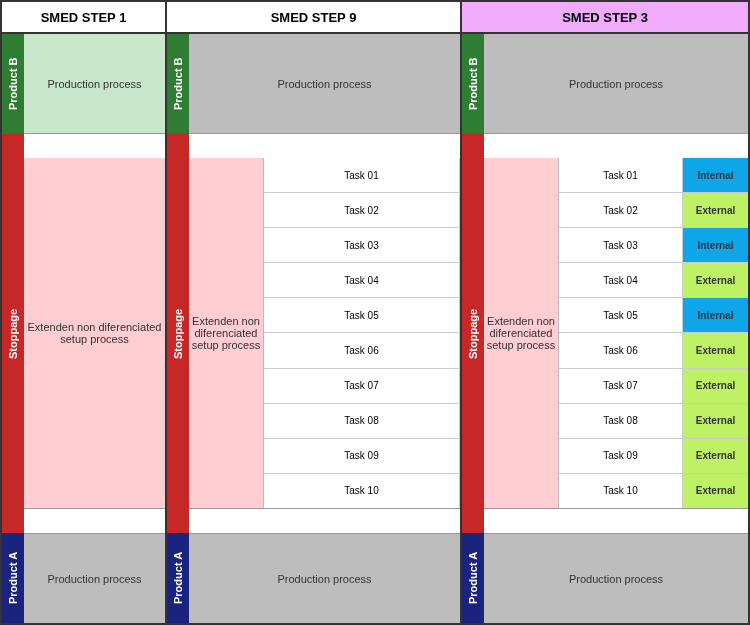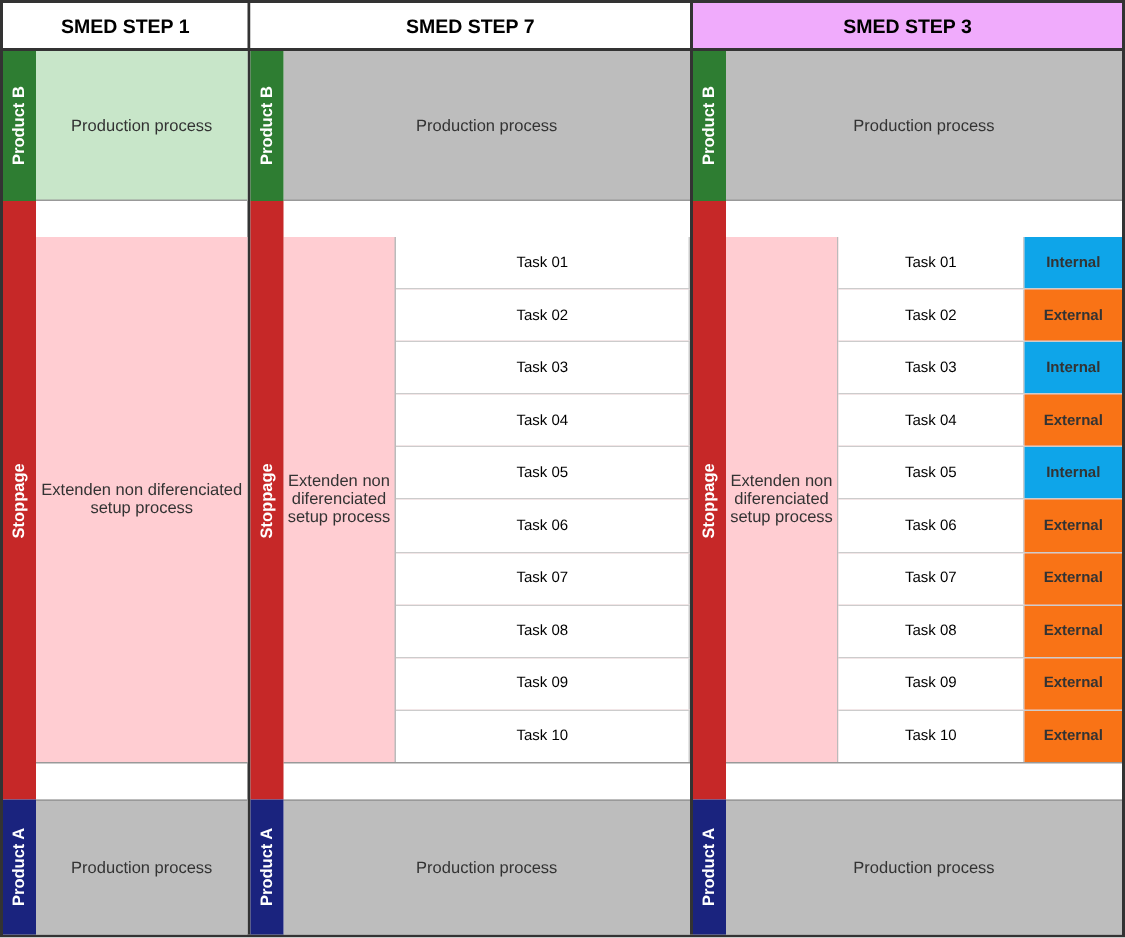--- a/index.html
+++ b/index.html
@@ -27,21 +27,21 @@
     .step3-col { flex: 1; }
 
     
     .v-label { writing-mode: vertical-rl; transform: rotate(180deg); display: flex; align-items: center; justify-content: center; font-weight: bold; font-size: 11px; color: #fff; width: 22px; flex-shrink: 0; }
     .v-label-green { background: #2e7d32; }
     .v-label-red { background: #c62828; }
     .v-label-dark { background: #1a237e; }
 
     .cell-text { font-size: 11px; text-align: center; color: #333; }
     .task-internal { background: #0ea5e9; color: #333; text-align: center; }
-    .task-external { background: #f97316; color: #333; text-align: center; }
+    .task-external { background: #bef264; color: #333; text-align: center; }
 
     .section-label-col { display: flex; flex-direction: column; width: 22px; flex-shrink: 0; }
 
     .sections-col { display: flex; flex-direction: column; flex: 1; gap: 24px; }
 
     .sec-prod-b { height: 100px; background: #c8e6c9; display: flex; align-items: center; justify-content: center; border-bottom: 1px solid #999; }
     .sec-stop { flex: 1; display: flex; flex-direction: row; border-bottom: 1px solid #999; }
     .sec-prod-a { height: 90px; background: #bdbdbd; display: flex; align-items: center; justify-content: center; border-top: 1px solid #999; }
 
     .stop-text { width: 75px; background: #ffcdd2; display: flex; align-items: center; justify-content: center; border-right: 1px solid #bbb; }
@@ -59,21 +59,21 @@
 </head>
 <body>
 
 <div class="container">
 
   <div class="header-row">
     <div class="header-cell header-step1">
       <span>SMED STEP 1</span>
     </div>
     <div class="header-cell header-step2">
-      <span>SMED STEP 7</span>
+      <span>SMED STEP 9</span>
     </div>
     <div class="header-cell header-step3">
       <span>SMED STEP 3</span>
     </div>
   </div>
 
   <div class="content-row">
 
     <div class="step-col step1-col">
       <div class="section-label-col">

